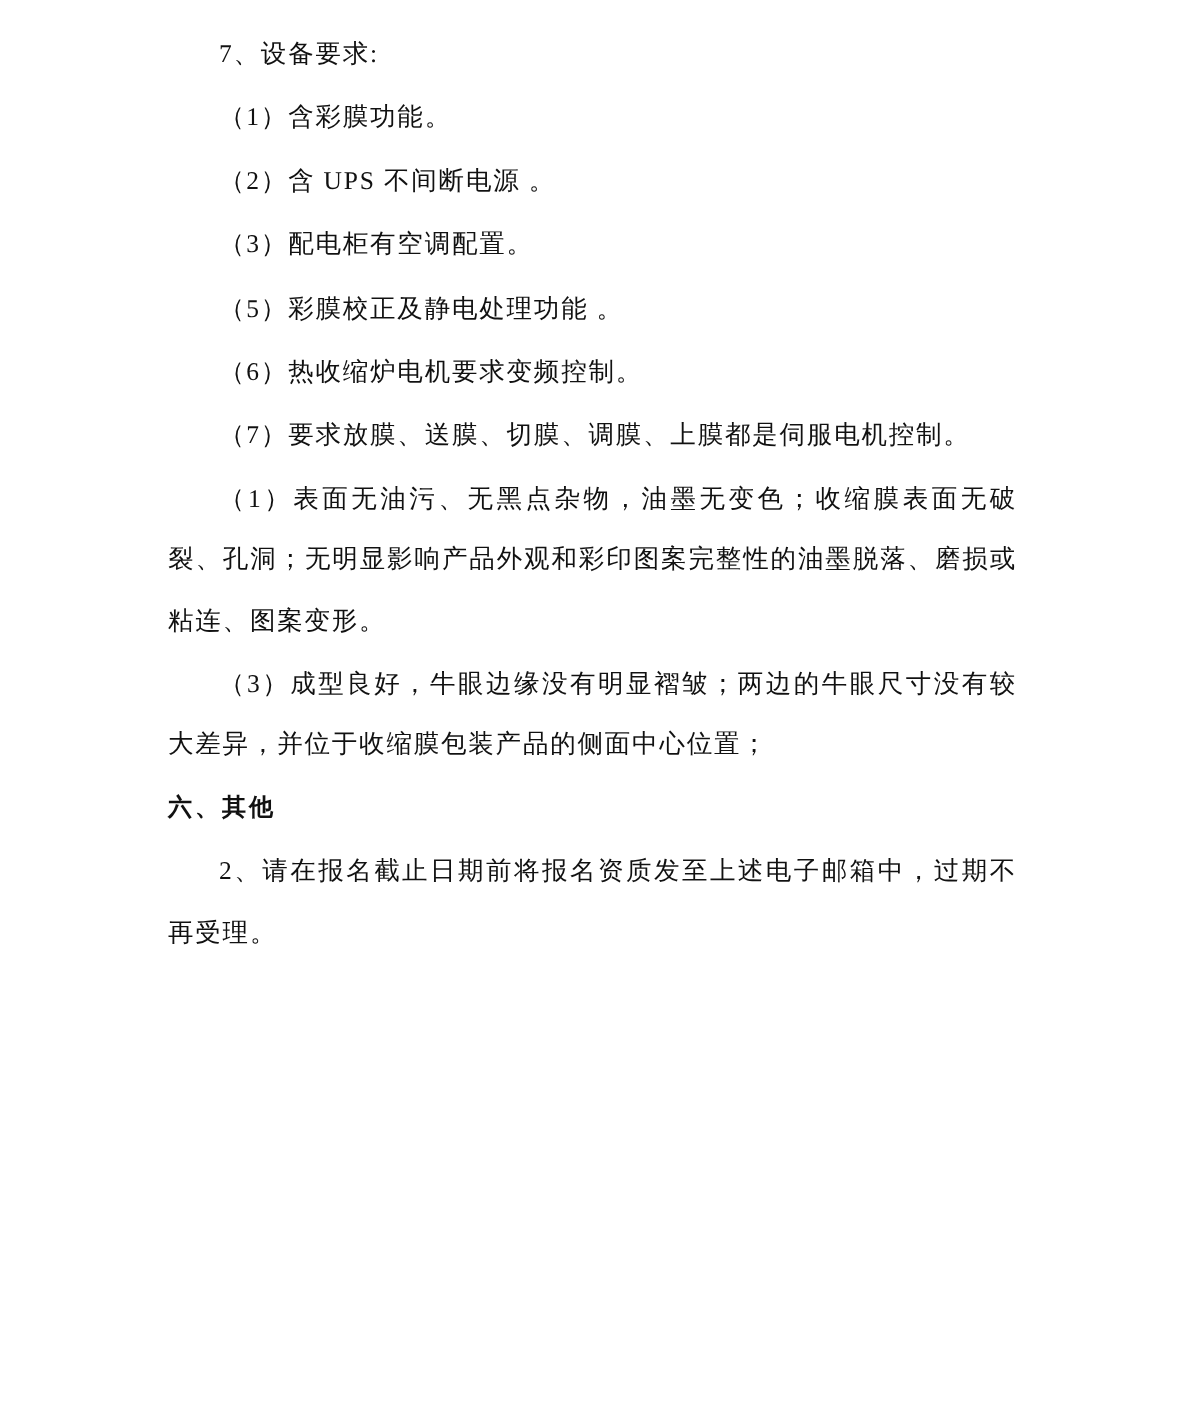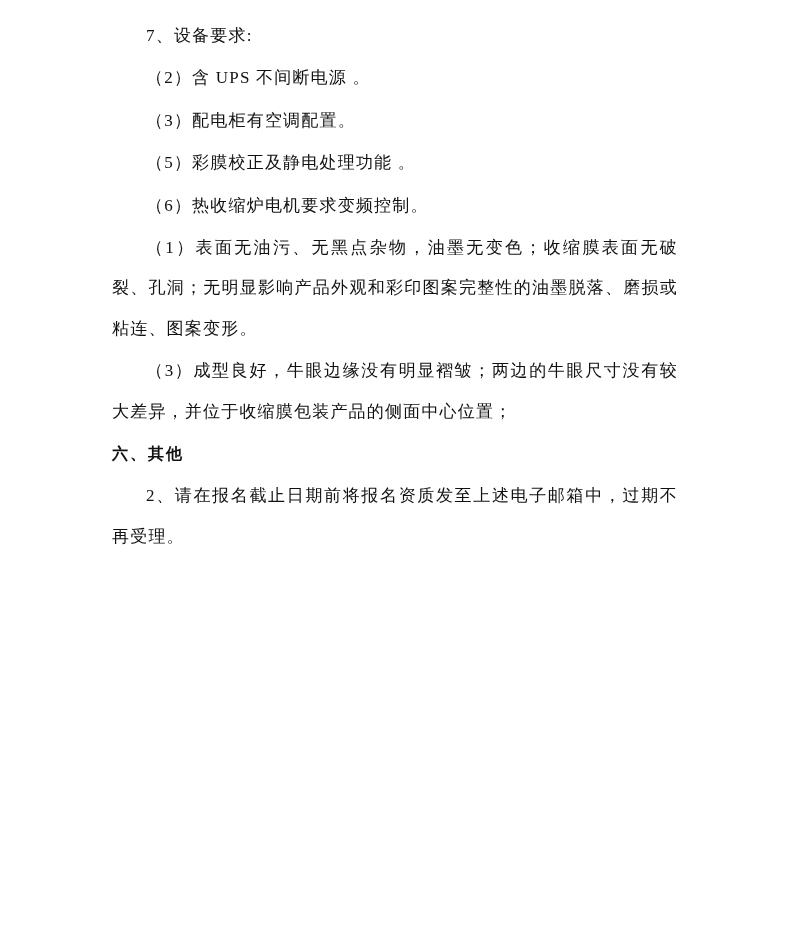--- a/index.html
+++ b/index.html
@@ -42,24 +42,26 @@
     text-indent: 0;
     text-align: left;
   }
 </style>
 </head>
 <body>
 
 <div class="page">
 
   <p class="para indent">7、设备要求:</p>
+  <p class="para indent">（1）含彩膜功能。</p>
   <p class="para indent">（2）含 UPS 不间断电源 。</p>
   <p class="para indent">（3）配电柜有空调配置。</p>
   <p class="para indent">（5）彩膜校正及静电处理功能 。</p>
   <p class="para indent">（6）热收缩炉电机要求变频控制。</p>
+  <p class="para indent">（7）要求放膜、送膜、切膜、调膜、上膜都是伺服电机控制。</p>
 
   <p class="para indent">（1）表面无油污、无黑点杂物，油墨无变色；收缩膜表面无破裂、孔洞；无明显影响产品外观和彩印图案完整性的油墨脱落、磨损或粘连、图案变形。</p>
   <p class="para indent">（3）成型良好，牛眼边缘没有明显褶皱；两边的牛眼尺寸没有较大差异，并位于收缩膜包装产品的侧面中心位置；</p>
 
   <p class="para heading-bold">六、其他</p>
   <p class="para indent">2、请在报名截止日期前将报名资质发至上述电子邮箱中，过期不再受理。</p>
 
 </div>
 
 </body></html>

